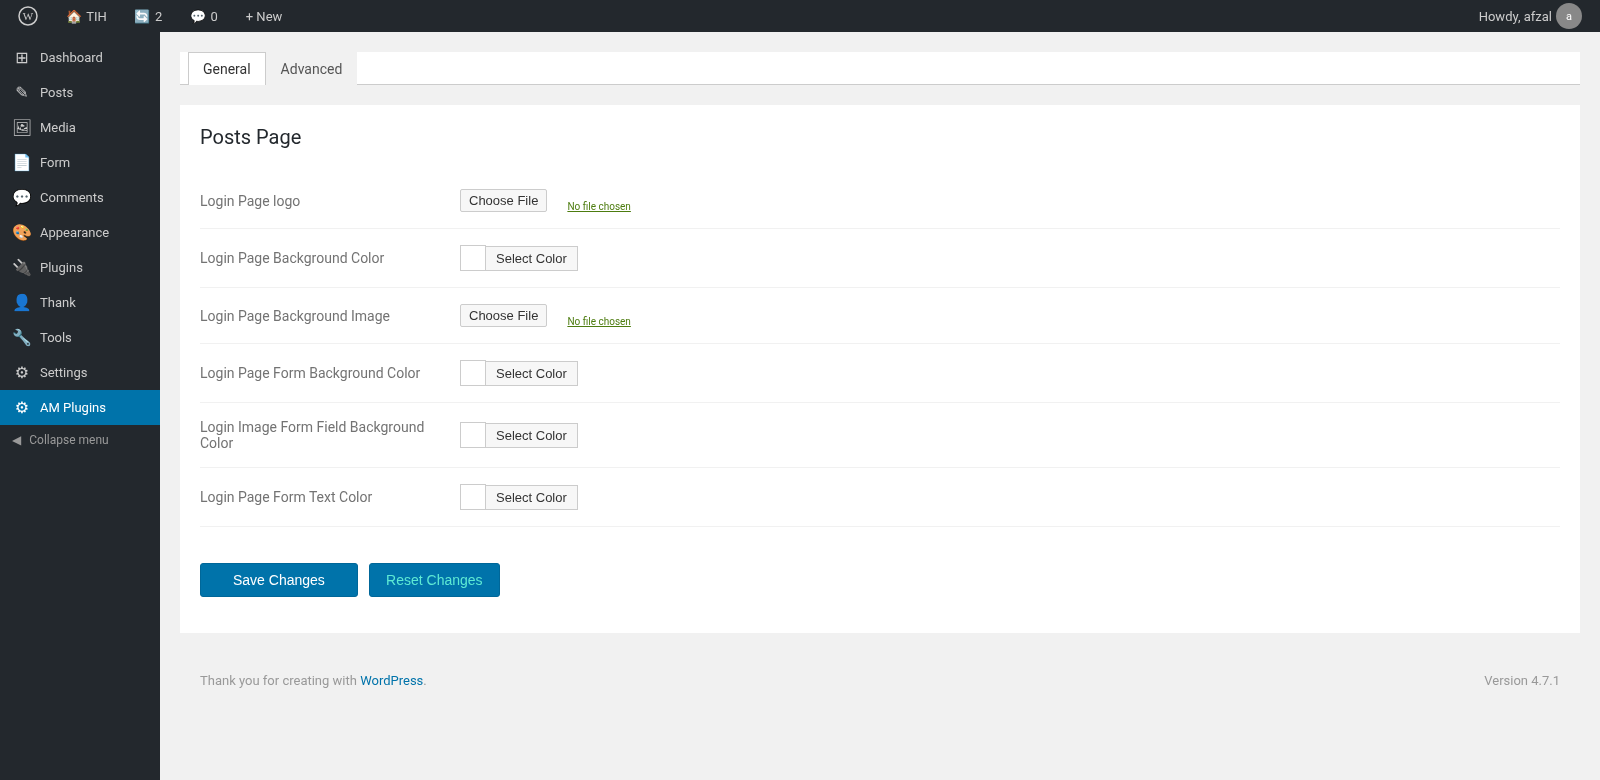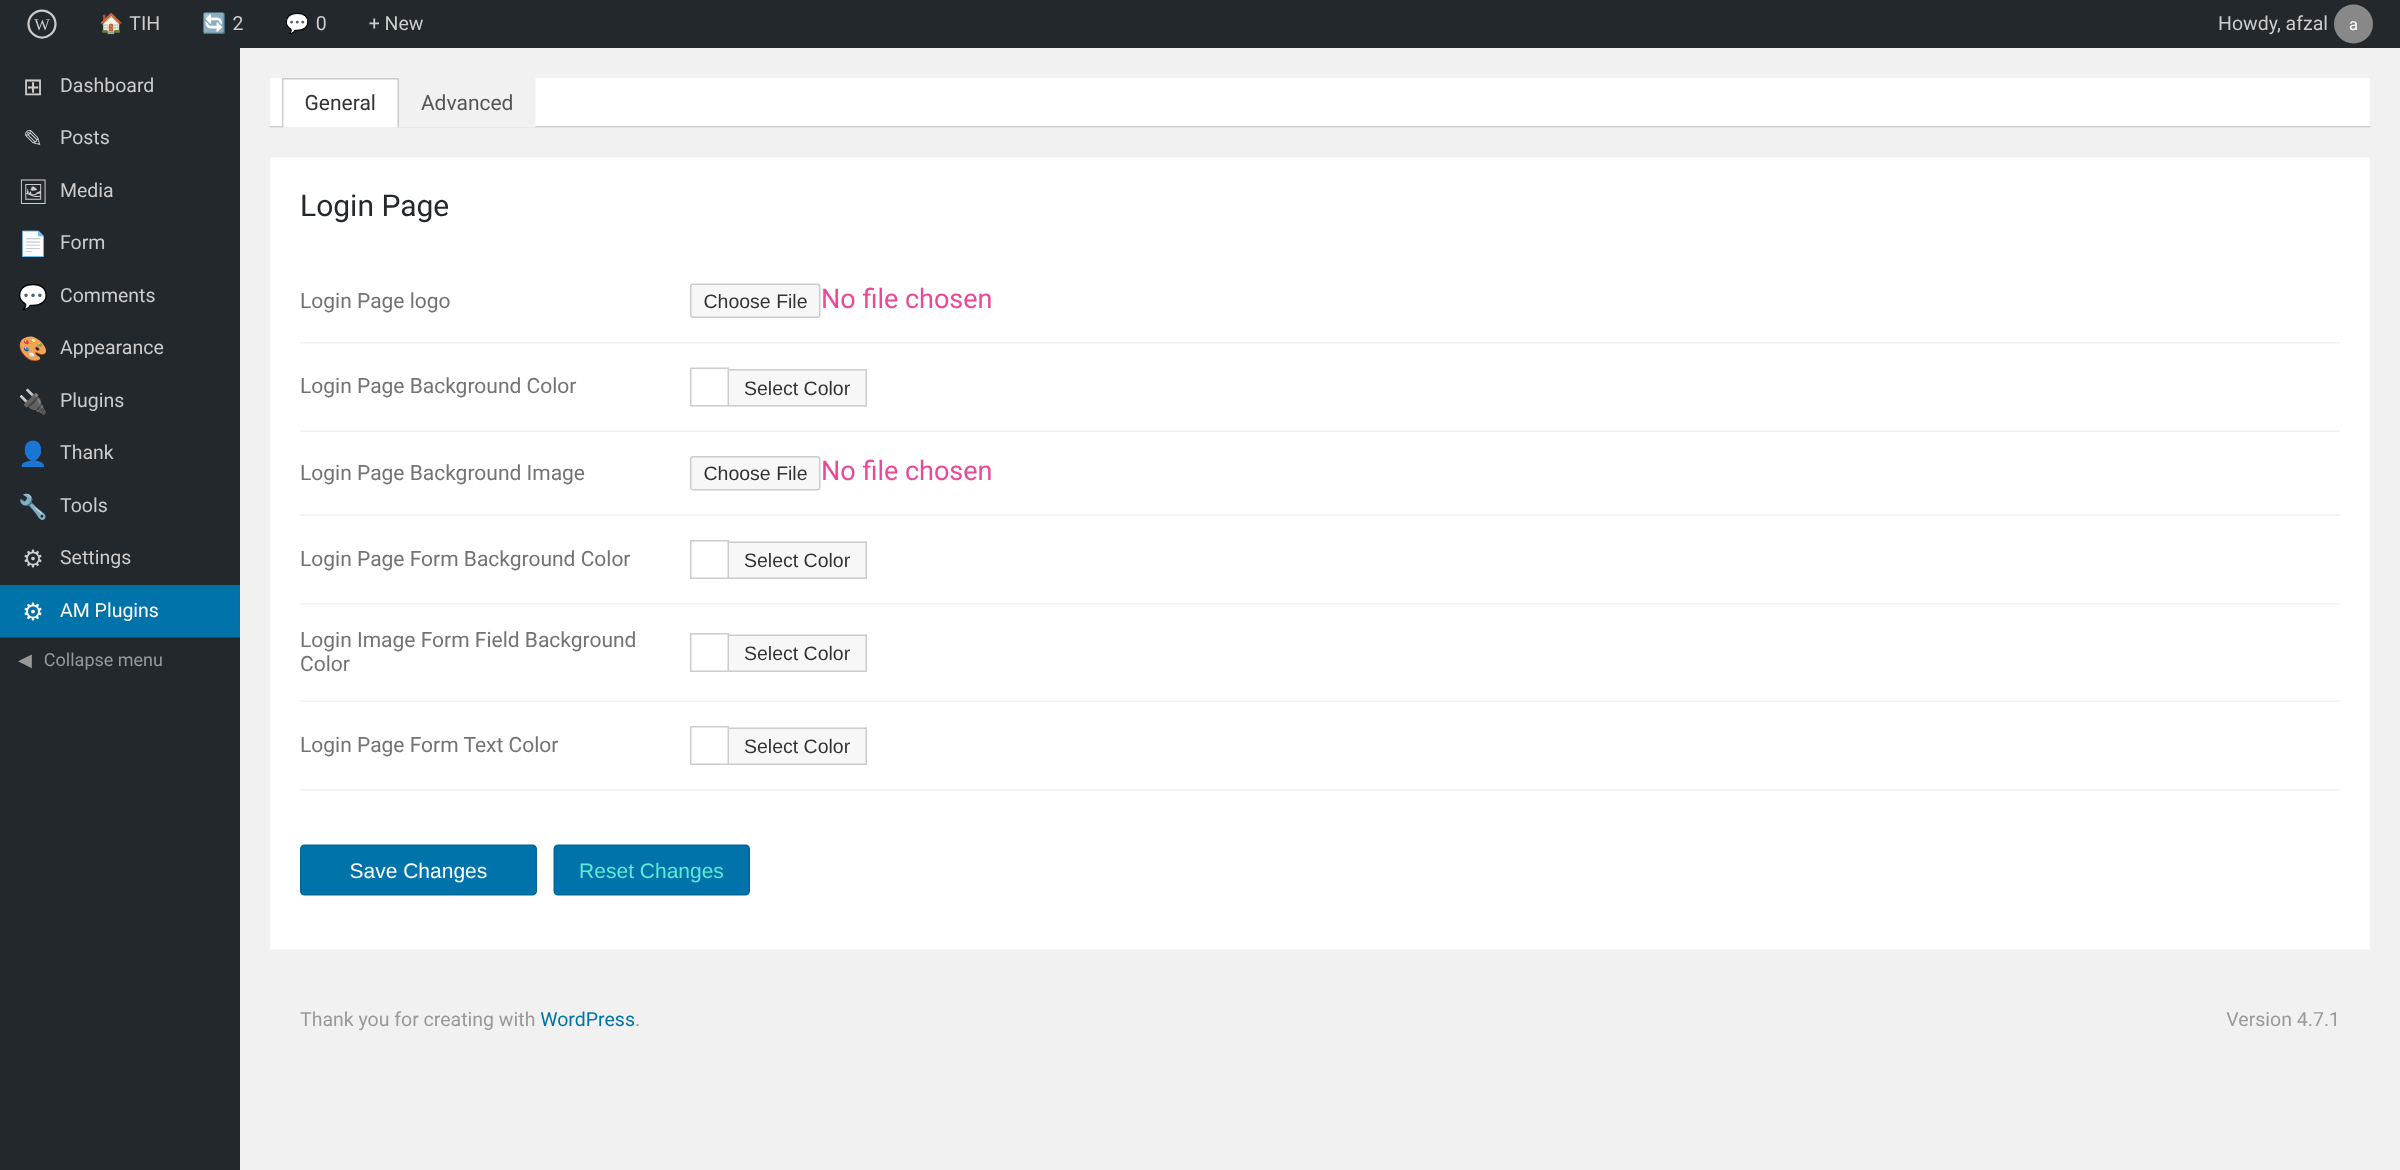--- a/index.html
+++ b/index.html
@@ -109,31 +109,31 @@
       font-weight: 400;
       color: #737373;
       font-size: 14px;
     }
     .form-table td {
       padding: 16px 0;
       vertical-align: middle;
     }
 
     
-    .file-input-row { display: flex; align-items: flex-start; gap: 0; }
+    .file-input-row { display: flex; align-items: flex-end; gap: 20px; }
     .choose-file-btn {
       background: #f7f7f7;
       border: 1px solid #ccc;
       padding: 3px 8px;
       font-size: 13px;
       cursor: pointer;
       color: #333;
       border-radius: 2px;
     }
-    .no-file-text { color: #ec4899; font-size: 18px; }
+    .no-file-text { color: #4d7c0f; font-size: 10px; text-decoration: underline; }
 
     
     .color-picker-row { display: flex; align-items: center; gap: 0; }
     .color-swatch {
       width: 26px; height: 26px;
       border: 1px solid #ccc;
       background: #fff;
       display: inline-block;
     }
     .select-color-btn {
@@ -273,21 +273,21 @@
     <div class="nav-tab-wrapper">
       <div class="nav-tab active">
         <span>General</span>
       </div>
       <div class="nav-tab">
         <span>Advanced</span>
       </div>
     </div>
 
     <div class="wrap">
-      <h1 class="page-title">Login Page</h1>
+      <h1 class="page-title">Posts Page</h1>
 
       <table class="form-table">
         <tbody>
 
           <tr>
             <th>Login Page logo</th>
             <td>
               <div class="file-input-row">
                 <button class="choose-file-btn">Choose File</button>
                 <span class="no-file-text">No file chosen</span>

